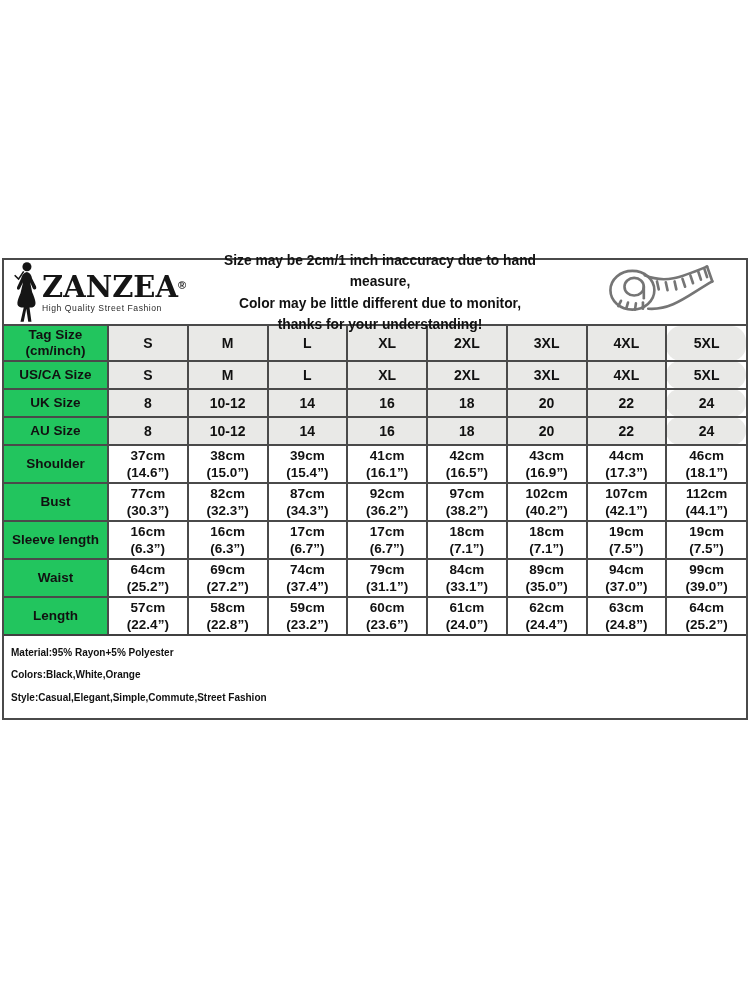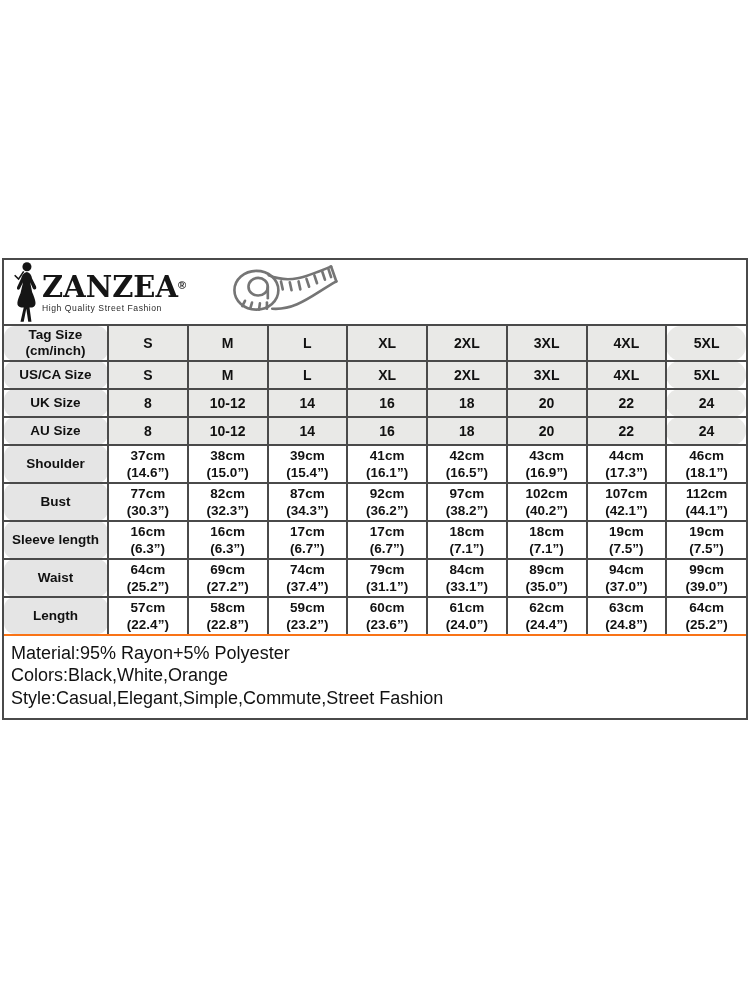--- a/index.html
+++ b/index.html
@@ -25,27 +25,27 @@
   
   table.size-table { border-collapse:collapse; table-layout:fixed; width:100%; }
   .size-table td {
     border:2px solid #4a4a4a; text-align:center; vertical-align:middle;
     font-weight:bold; padding:0; overflow:hidden;
   }
   .size-table td:first-child { border-left:none; }
   .size-table td:last-child { border-right:none;border-radius:15px; }
   .size-table tr:first-child td { border-top:none; }
   .size-table tr:last-child td { border-bottom:none; }
-  .size-table td.label { background:#e5e5e5; font-size:13.5px; line-height:16px;border-radius:11px; }
+  .size-table td.label { background:#22c55e; font-size:13.5px; line-height:16px; }
   .size-table td.shade { background:#e9e9e7; }
   tr.row-first td { height:34px; font-size:14px; }
   tr.row-size td { height:26px; font-size:14px; }
   tr.row-measure td { height:36px; font-size:13.5px; line-height:17px; }
   
-  .details { border-top:2px solid #f97316; padding:6px 7px 9px; font-weight:normal; font-size:18px; line-height:22.4px; }
+  .details { border-top:2px solid #404040; padding:6px 7px 9px; font-weight:bold; font-size:10px; line-height:22.4px; }
 </style>
 </head>
 <body>
 
 <div class="sheet">
 
   <div class="header-band">
     <div class="logo-block">
       <svg class="logo-figure" width="30" height="62" viewBox="0 0 44 96" aria-hidden="true">
         <circle cx="25" cy="9" r="7" fill="#151515"></circle>
@@ -53,20 +53,25 @@
                  C10 62 7 70 16 72 L20 72 L15 94 L20 94 L24 74 L27 94 L32 94 L29 72 L33 72
                  C42 70 38 60 33 48 L30 33 L34 42 C36 46 41 44 39 39 L33 27 C32 21 29 18 25 17 Z"></path>
         <path d="M6 22 L12 28 L20 16" fill="none" stroke="#151515" stroke-width="2.5"></path>
       </svg>
       <div class="logo-text">
         <div class="brand-row"><span>ZANZEA</span><span class="reg">®</span></div>
         <div class="tagline">High Quality Street Fashion</div>
       </div>
     </div>
 
+    <div class="disclaimer" id="disclaimer">
+        <div>Size may be 2cm/1 inch inaccuracy due to hand measure,</div>
+        <div>Color may be little different due to monitor,</div>
+        <div>thanks for your understanding!</div>
+      </div>
 
     <div class="tape-block">
       <svg width="124" height="58" viewBox="0 0 140 66" fill="none" stroke="#757575" stroke-width="3" stroke-linecap="round" stroke-linejoin="round" aria-hidden="true">
         <ellipse cx="42" cy="31" rx="25" ry="22"></ellipse>
         <ellipse cx="44" cy="27" rx="11" ry="10"></ellipse>
         <path d="M55 27 L55 40"></path>
         <path d="M56 14 C80 24 98 16 127 4"></path>
         <path d="M60 52 C88 54 106 36 133 21"></path>
         <path d="M127 4 L133 21"></path>
         <path d="M70 21 L72 30"></path>

